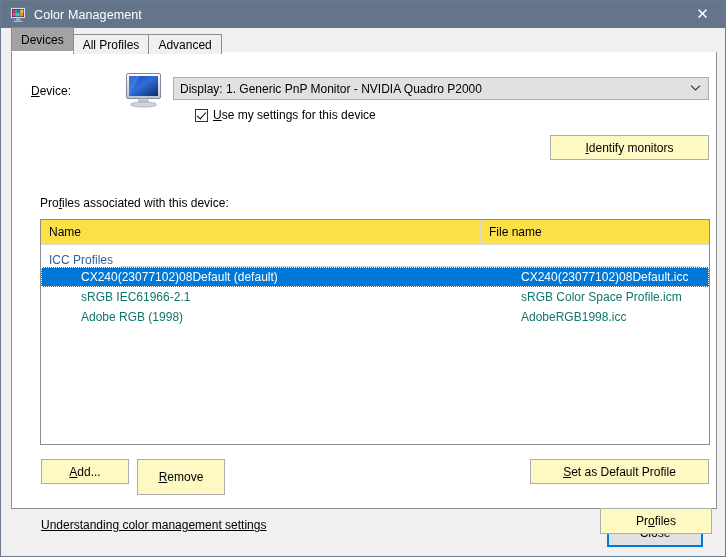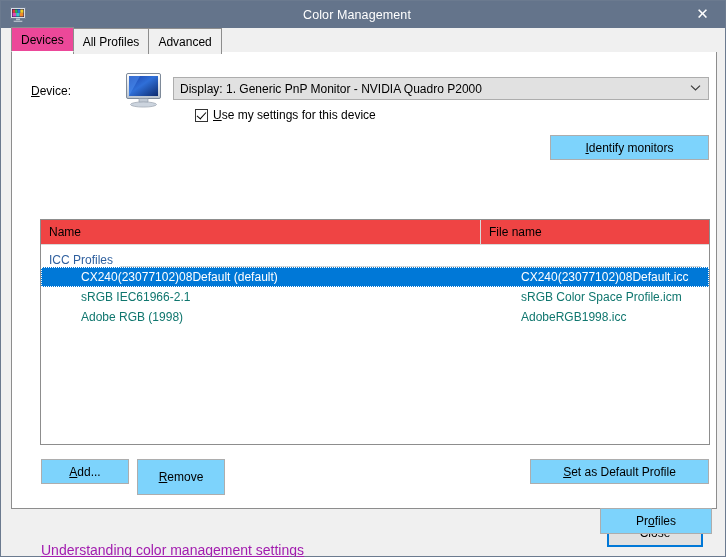--- a/index.html
+++ b/index.html
@@ -29,21 +29,20 @@
   }
 
   
   #titlebar {
     height: 27px;
     background: #64748b;
     display: flex;
     align-items: center;
     flex: none;
     position: relative;
-    text-align: center;
   }
   #title-icon {
     width: 16px;
     height: 16px;
     margin-left: 9px;
     margin-right: 8px;
     flex: none;
     position: relative;
   }
   #title-text {
@@ -73,36 +72,36 @@
     padding-top: 7px;
     box-sizing: border-box;
     display: flex;
     align-items: flex-end;
     flex: none;
     background: #f0f0f0;
     position: relative;
     z-index: 3;
   }
   .tab {
-    height: 26px;
+    height: 20px;
     box-sizing: border-box;
     padding: 0 9px;
     display: flex;
     align-items: center;
     font-size: 12px;
     border: 1px solid #8d8d8d;
     border-bottom: none;
     background: #f0f0f0;
     position: relative;
     top: 2px;
     color: #000;
   }
   .tab + .tab { margin-left: -1px; }
   .tab.active {
-    background: #ec4899;
+    background: #a3a3a3;
     height: 25px;
     top: 0px;
     z-index: 4;
     border-bottom: 1px solid #ffffff;
   }
 
   
   #tabpage {
     position: absolute;
     left: 10px;
@@ -181,21 +180,21 @@
     width: 4px;
     height: 8px;
     border: solid #000;
     border-width: 0 1.6px 1.6px 0;
     transform: rotate(42deg);
   }
 
   
   .btn {
     box-sizing: border-box;
-    background: #7dd3fc;
+    background: #fef9c3;
     border: 1px solid #adadad;
     font-size: 12px;
     font-family: "Liberation Sans", sans-serif;
     color: #000;
     display: flex;
     align-items: center;
     justify-content: center;
     padding: 0;
     position: absolute;
   }
@@ -237,21 +236,21 @@
     height: 226px;
     box-sizing: border-box;
     background: #ffffff;
     border: 1px solid #8d8d8d;
     overflow: hidden;
   }
   #lv-header {
     height: 24px;
     display: flex;
     border-bottom: 1px solid #d9d9d9;
-    background: #ef4444;
+    background: #fde047;
     font-size: 12px;
     align-items: center;
   }
   .lv-col {
     display: flex;
     align-items: center;
     padding-left: 8px;
     box-sizing: border-box;
     height: 100%;
   }
@@ -293,24 +292,23 @@
     color: #ffffff;
     outline: 1px dotted #ffffff;
     outline-offset: -1px;
   }
 
   
   #help-link {
     position: absolute;
     left: 29px;
     top: 485px;
-    font-size: 14px;
-    color: #a21caf;
+    font-size: 12px;
+    color: #000000;
     text-decoration: underline;
-    margin-top: 24px;
   }
 
   
   u { text-decoration: underline; }
 </style>
 </head>
 <body>
 
 <div id="window">
 
@@ -376,20 +374,21 @@
 
     <div id="usecheck-row">
       <span class="cbox checked"></span>
       <span><u>U</u>se my settings for this device</span>
     </div>
 
     <div class="btn" id="btn-identify">
       <span><u>I</u>dentify monitors</span>
     </div>
 
+    <div id="profiles-caption">Pro<u>f</u>iles associated with this device:</div>
 
     <div id="listview">
       <div id="lv-header">
         <div class="lv-col c1">Name</div>
         <div class="lv-col c2">File name</div>
       </div>
 
       <div class="group-header">
         <span class="g-text">ICC Profiles</span>
         <span class="g-line"></span>

